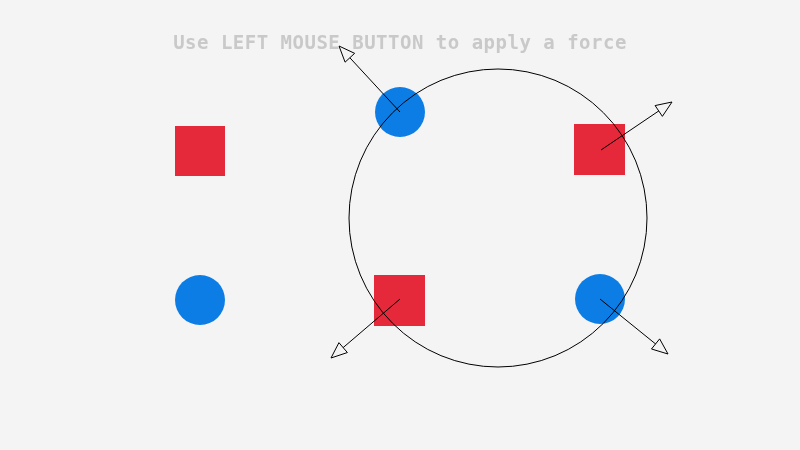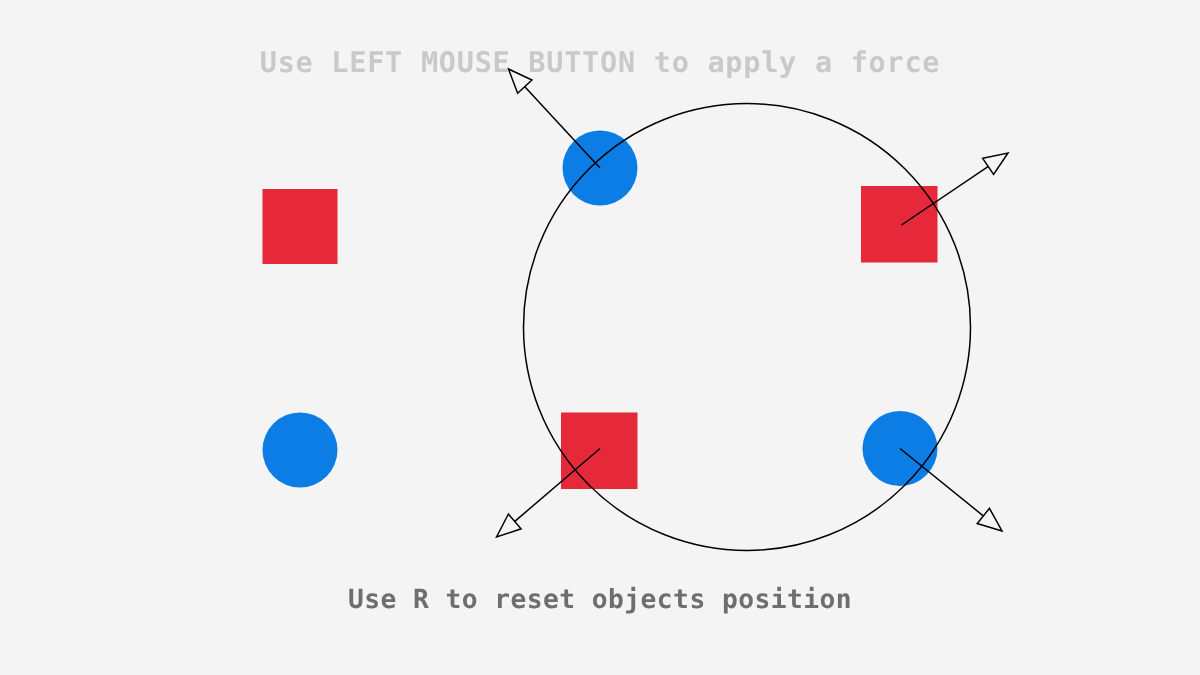--- a/index.html
+++ b/index.html
@@ -67,14 +67,13 @@
       <g>
         <line x1="400" y1="299" x2="341.640470238271" y2="348.90162689771034" stroke="#000000" stroke-width="1"></line>
         <polygon points="331,358 338.93629276053235,342.6616409867574 347.38478206980136,352.5420776365805" fill="#f4f4f4" stroke="#000000" stroke-width="1"></polygon>
       </g>
       <g>
         <line x1="600" y1="299" x2="657.1148449916642" y2="345.19583050796376" stroke="#000000" stroke-width="1"></line>
         <polygon points="668,354 651.4721727263137,348.9919139772573 659.6474729689188,338.8842700409455" fill="#f4f4f4" stroke="#000000" stroke-width="1"></polygon>
       </g>
     </svg>
   <div class="hint hint-top" style="color: rgb(201, 201, 201);">Use LEFT MOUSE BUTTON to apply a force</div>
-  <div class="hint hint-bottom" style="color: rgb(110, 110, 110);">Use R to reset objects position</div>
 </div>
 
 </body></html>

